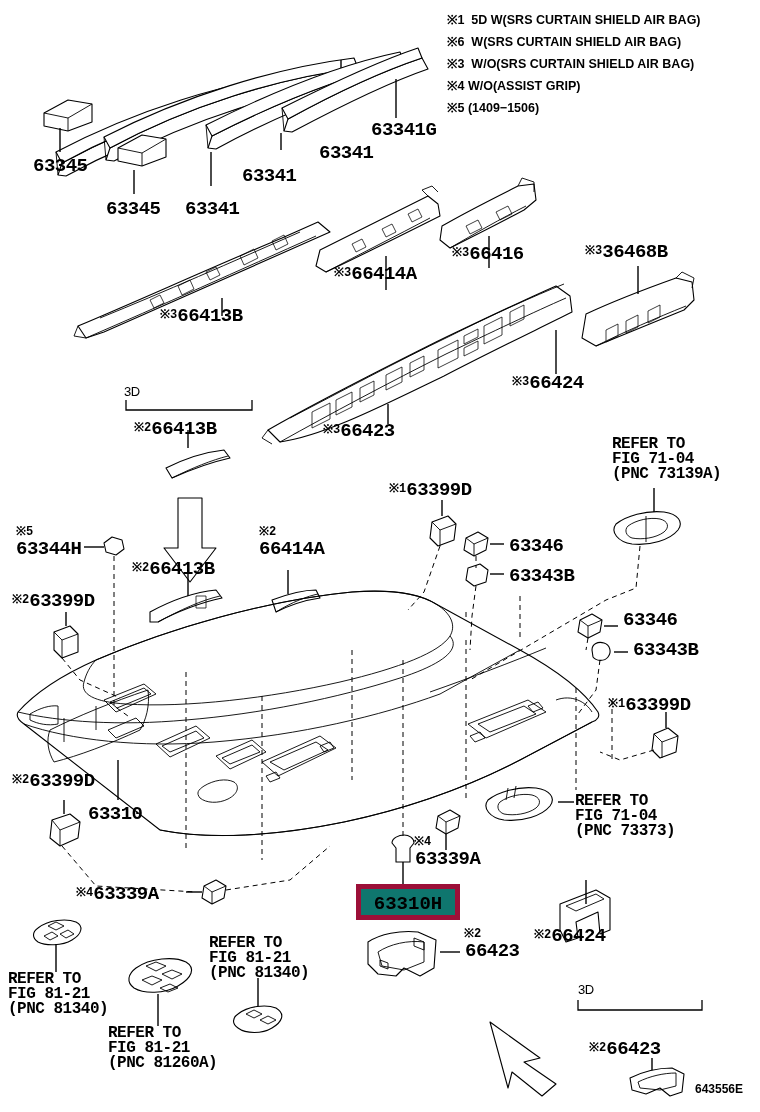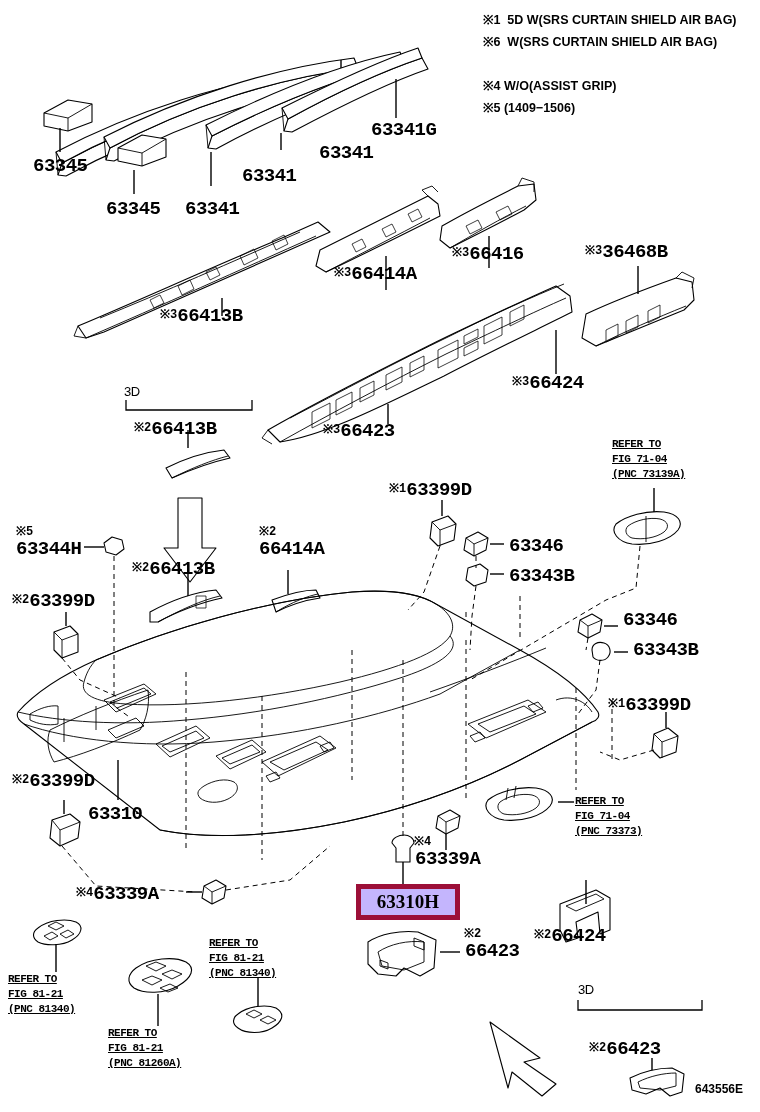--- a/index.html
+++ b/index.html
@@ -12,34 +12,34 @@
   #sheet{position:relative;width:760px;height:1112px;background:#fff;}
   .lbl{
     position:absolute;
     font-family:"Liberation Mono", monospace;
     font-weight:bold;
     color:#000;
     white-space:nowrap;
     letter-spacing:-0.5px;
   }
   .pn{font-size:19px;}
-  .note{font-size:11px;line-height:15px;font-weight:bold;text-decoration:underline;}
+  .note{font-size:16px;line-height:15px;font-weight:bold;}
   .legend{
     position:absolute;font-size:12.5px;font-weight:bold;line-height:16.5px;
-    font-family:"Liberation Sans", sans-serif;white-space:pre;letter-spacing:0px;margin-left:36px;
+    font-family:"Liberation Sans", sans-serif;white-space:pre;letter-spacing:0px;
   }
   .mark{font-size:12px;font-weight:bold;vertical-align:0.22em;letter-spacing:0px;}
   .diagid{position:absolute;font-size:12px;font-weight:bold;
           font-family:"Liberation Sans",sans-serif;letter-spacing:0px;}
   .hl{
     position:absolute;
     border:5px solid #9c0f38;
-    background:#c4b5fd;
-    display:flex;align-items:center;justify-content:center;
-    font-family:Liberation Serif, serif;font-weight:bold;font-size:19px;
+    background:#0f766e;
+    display:flex;align-items:flex-end;justify-content:center;
+    font-family:Liberation Mono, monospace;font-weight:bold;font-size:19px;
     box-sizing:border-box;
   }
   svg.art{position:absolute;left:0;top:0;width:760px;height:1112px;overflow:visible;}
   .s{fill:none;stroke:#000;stroke-width:1.1;stroke-linejoin:round;stroke-linecap:round;}
   .sf{fill:#fff;stroke:#000;stroke-width:1.1;stroke-linejoin:round;}
   .thin{fill:none;stroke:#000;stroke-width:0.9;}
   .dash{fill:none;stroke:#000;stroke-width:1;stroke-dasharray:5 4;}
   .lead{stroke:#000;stroke-width:1.4;fill:none;}
   .brk{stroke:#000;stroke-width:1.3;fill:none;}
   .tiny{fill:none;stroke:#000;stroke-width:0.75;}
@@ -264,20 +264,21 @@
     <path class="sf" d="M490 1022 L540 1058 L524 1062 L556 1084 L542 1096 L512 1072 L508 1088 Z"></path>
 
     <path class="brk" d="M578 1000 L578 1010 L702 1010 L702 1000"></path>
     <path class="lead" d="M652 1058 L652 1076"></path>
     <path class="sf" d="M630 1078 C642 1072 658 1068 672 1068 L684 1074 L682 1092 L670 1096 L660 1088 L646 1094 L632 1090 Z"></path>
     <path class="thin" d="M638 1082 C650 1076 664 1073 676 1073 L676 1086 L660 1090 L640 1088 Z"></path>
   </svg>
 
   <div class="legend" style="left:447px;top:12px;">※1  5D W(SRS CURTAIN SHIELD AIR BAG)</div>
   <div class="legend" style="left:447px;top:34px;">※6  W(SRS CURTAIN SHIELD AIR BAG)</div>
+  <div class="legend" style="left:447px;top:56px;">※3  W/O(SRS CURTAIN SHIELD AIR BAG)</div>
   <div class="legend" style="left:447px;top:78px;">※4 W/O(ASSIST GRIP)</div>
   <div class="legend" style="left:447px;top:100px;">※5 (1409−1506)</div>
 
   <div class="lbl pn" style="left:33px;top:155px;"><span>63345</span></div>
   <div class="lbl pn" style="left:106px;top:198px;"><span>63345</span></div>
   <div class="lbl pn" style="left:185px;top:198px;"><span>63341</span></div>
   <div class="lbl pn" style="left:242px;top:165px;"><span>63341</span></div>
   <div class="lbl pn" style="left:319px;top:142px;"><span>63341</span></div>
   <div class="lbl pn" style="left:371px;top:119px;"><span>63341G</span></div>
 

